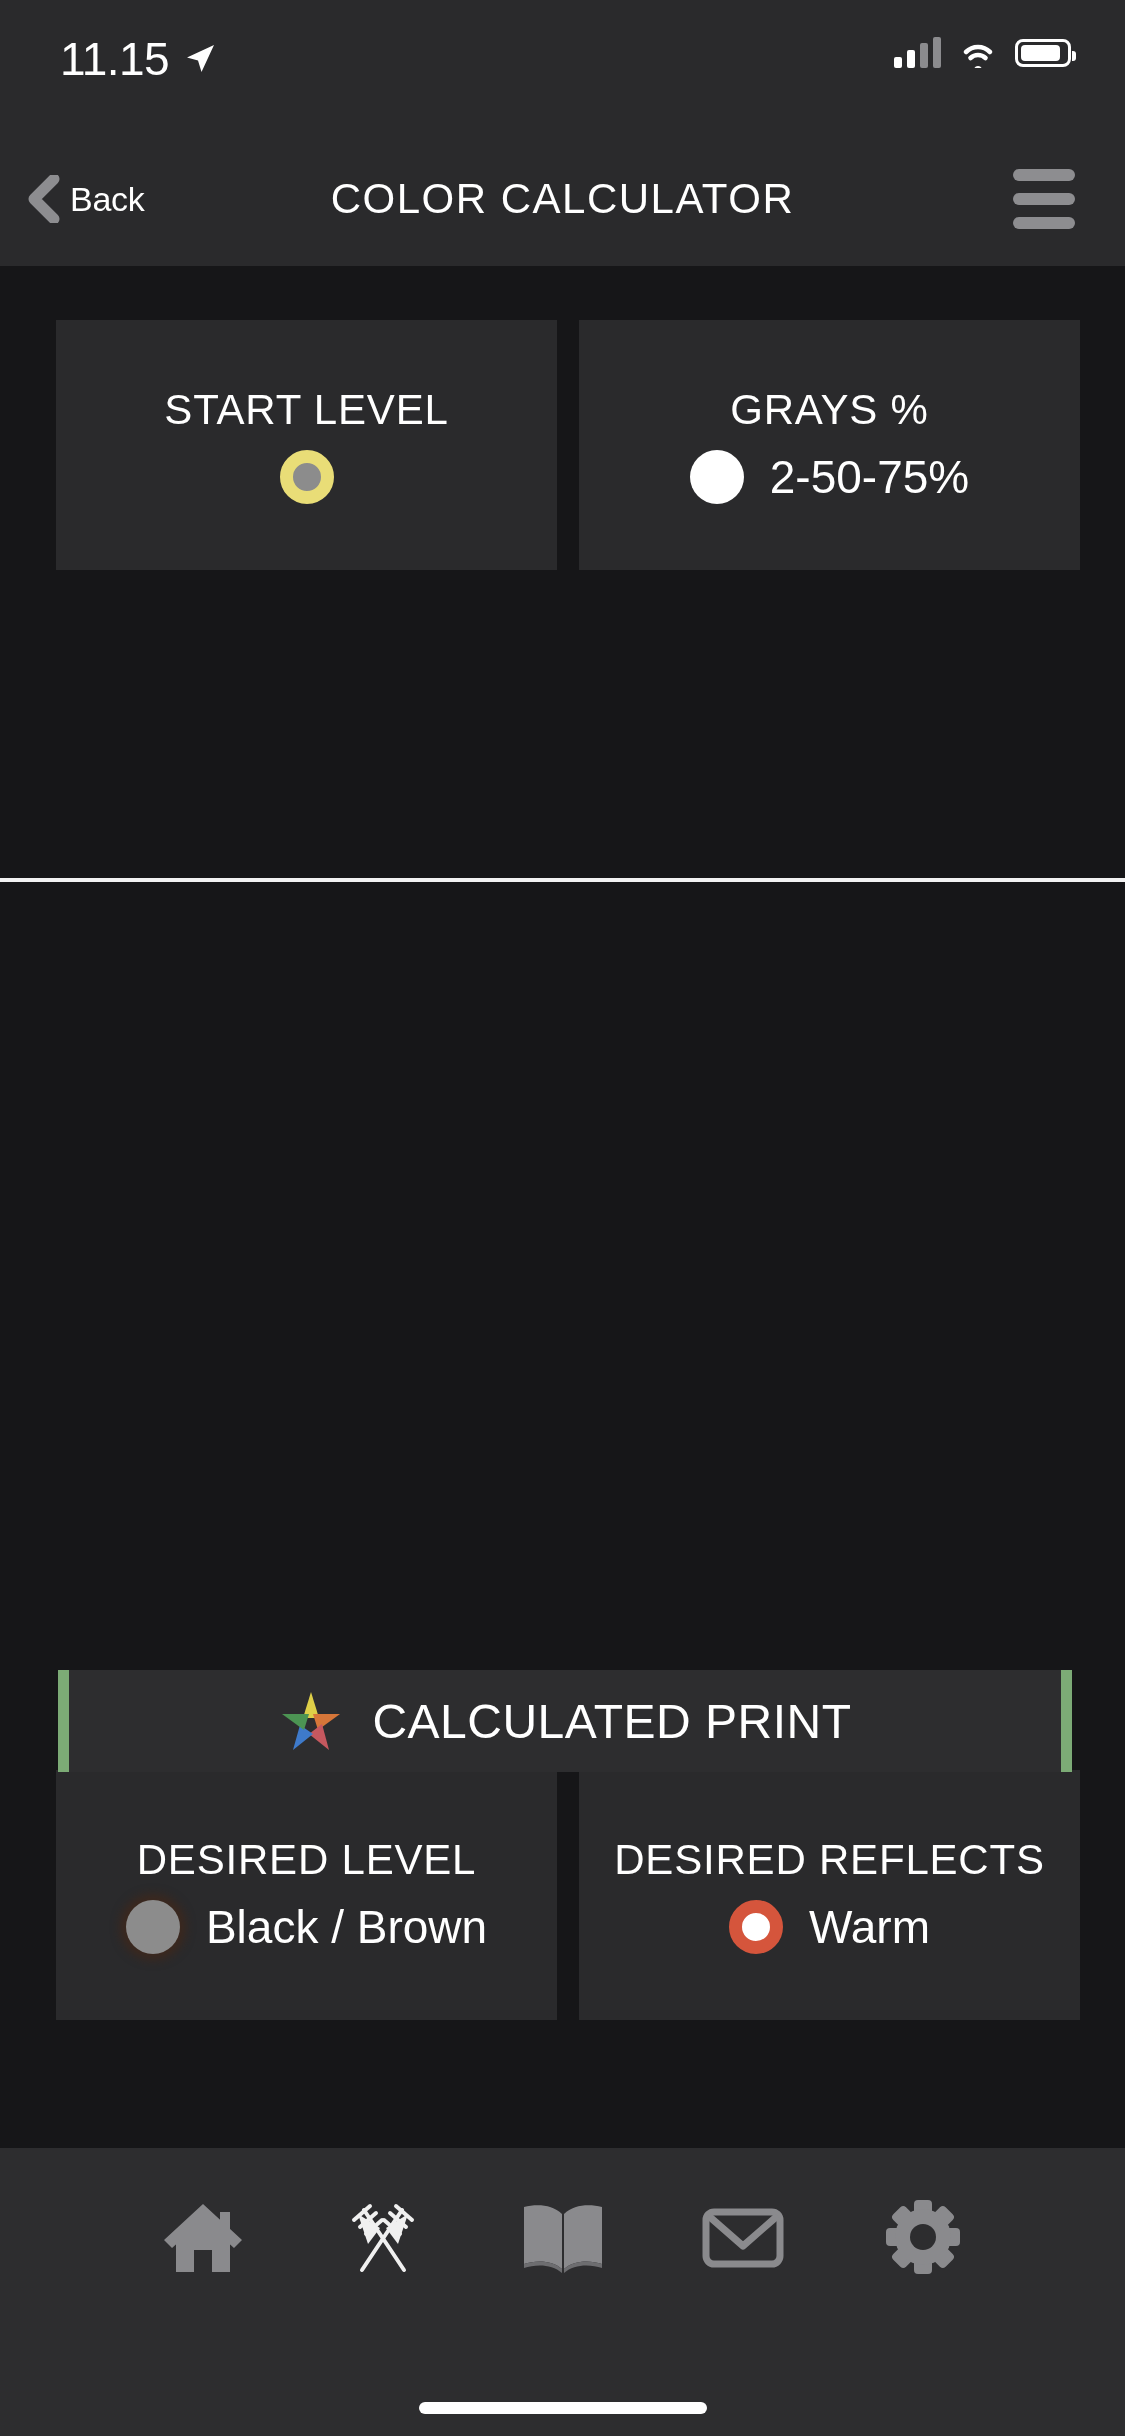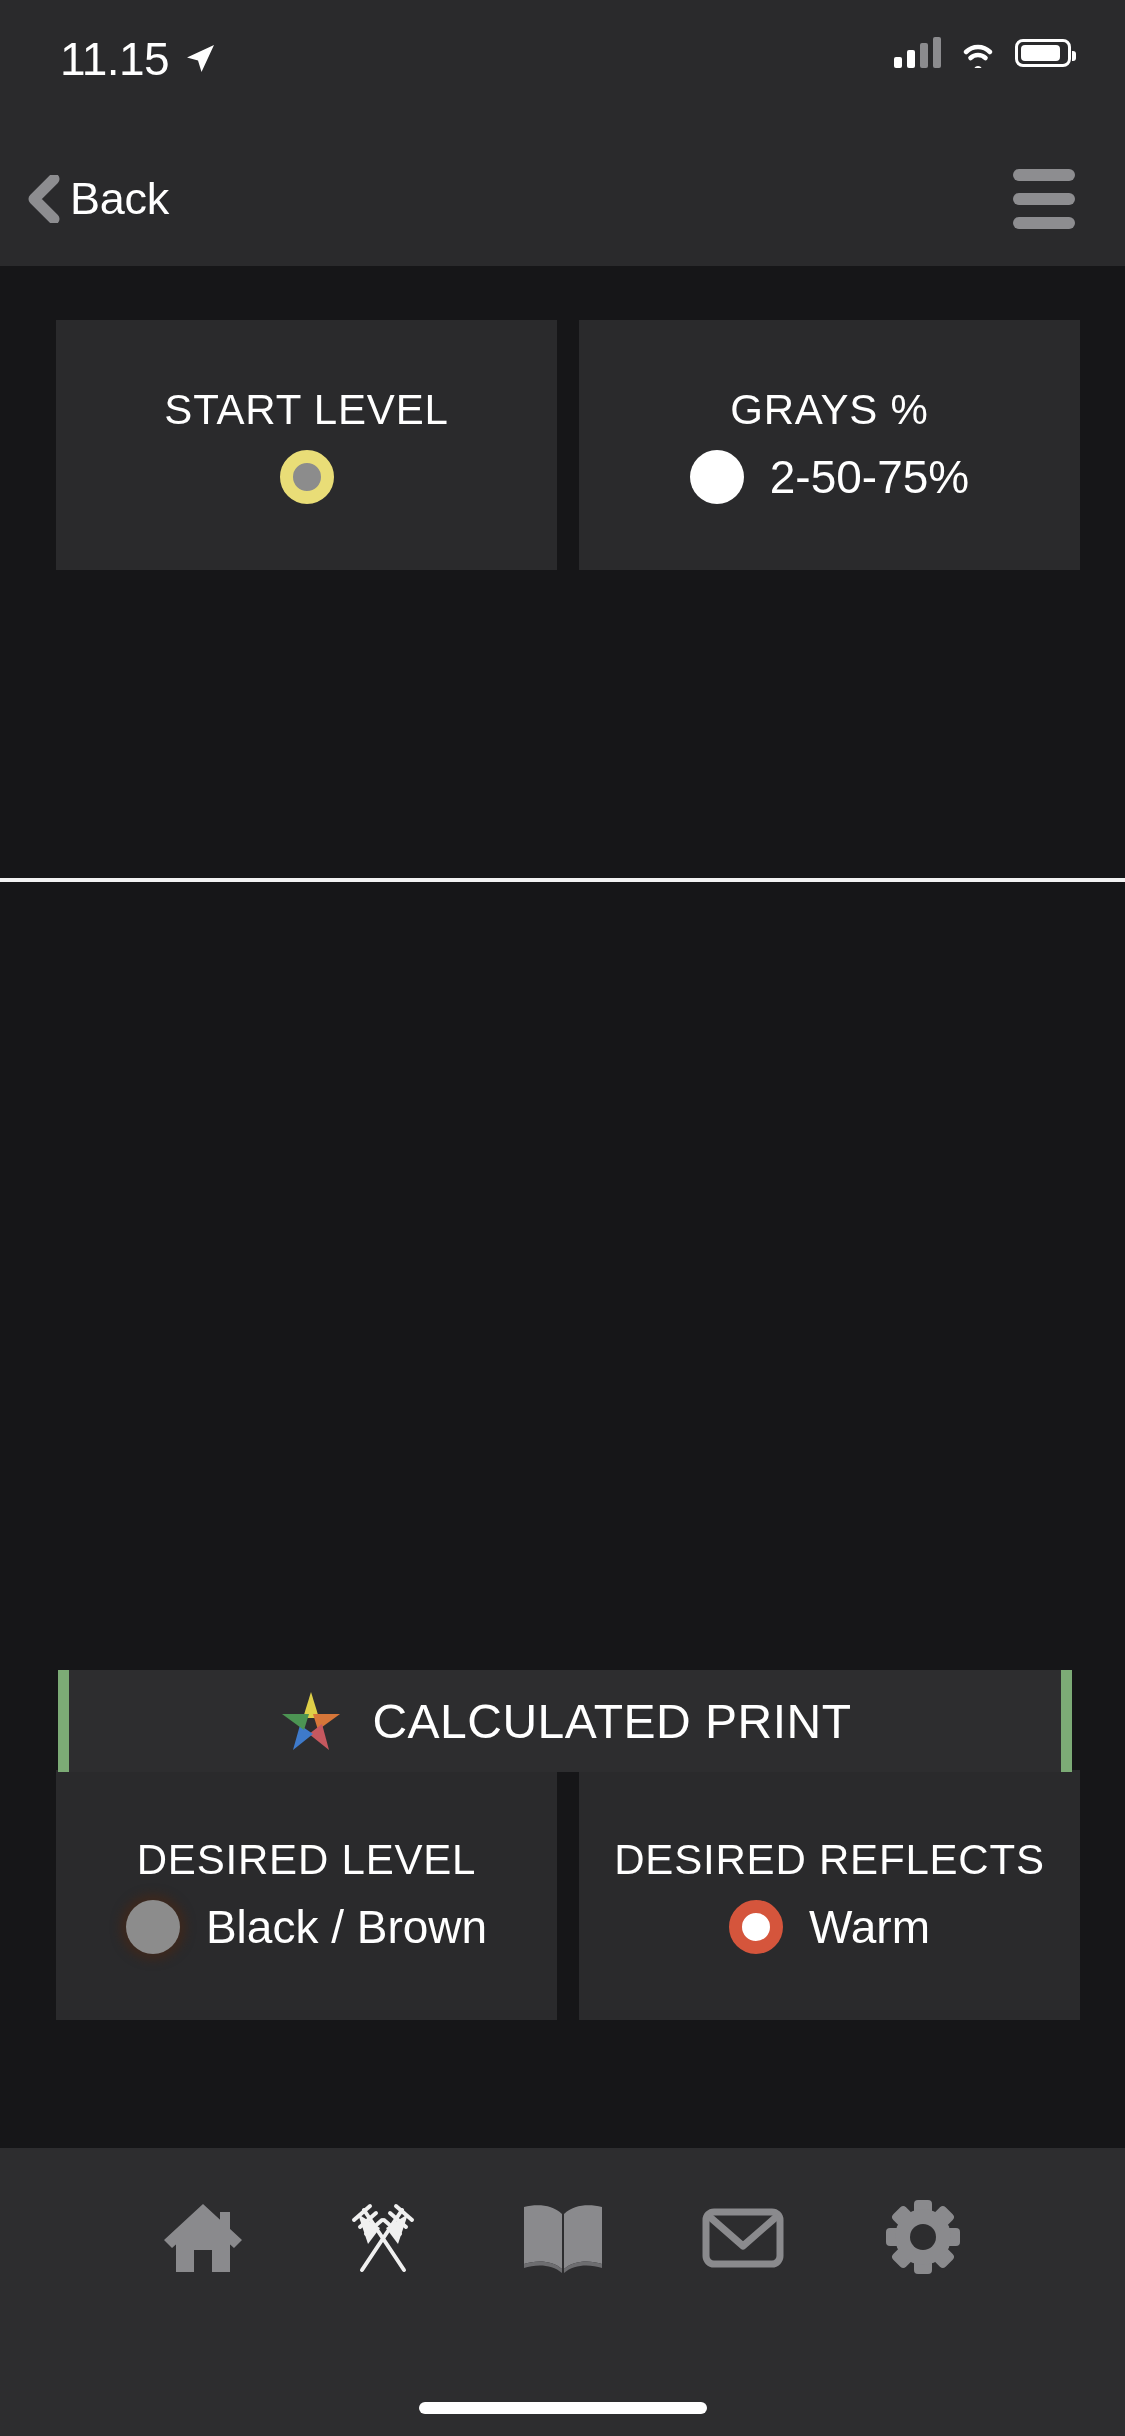--- a/index.html
+++ b/index.html
@@ -44,21 +44,21 @@
   .navbar {
     position:absolute; top:132px; left:0; width:1125px; height:134px;
     background:#2a2a2c;
     display:flex; align-items:center;
   }
   .nav-back {
     position:absolute; left:10px; display:flex; align-items:center; gap:8px;
     padding:10px 16px;
   }
   .chev { width:36px; height:48px; }
-  .nav-back-label { color:#ffffff; font-size:45px; font-weight:400; letter-spacing:-0.3px; }
+  .nav-back-label { color:#ffffff; font-size:34px; font-weight:400; letter-spacing:-0.3px; }
   .nav-title {
     position:absolute; left:0; width:1125px; text-align:center;
     color:#ffffff; font-size:42px; font-weight:400; letter-spacing:1.5px;
   }
   .nav-menu {
     position:absolute; right:42px; display:flex; flex-direction:column; gap:12px;
     padding:14px 8px;
   }
   .nav-menu span { display:block; width:62px; height:12px; background:#8d8d90; border-radius:6px; }
 
@@ -162,20 +162,21 @@
           <path d="M11.5 20 a11 11 0 0 1 15 0" stroke="#ffffff" stroke-width="4.6" fill="none" stroke-linecap="round"></path>
         </svg>
       </span>
       <span class="batt">
           <span class="batt-fill"></span>
         </span>
     </div>
   </div>
 
   <div class="navbar">
+    <div class="nav-title">COLOR CALCULATOR</div>
     <div class="nav-back">
       <span class="chev">
         <svg viewBox="0 0 36 48" width="36" height="48">
           <path d="M28 4 L8 24 L28 44" stroke="#8d8d90" stroke-width="11" fill="none" stroke-linecap="round" stroke-linejoin="round"></path>
         </svg>
       </span>
       <span class="nav-back-label">Back</span>
     </div>
     <div class="nav-menu">
       <span></span>

